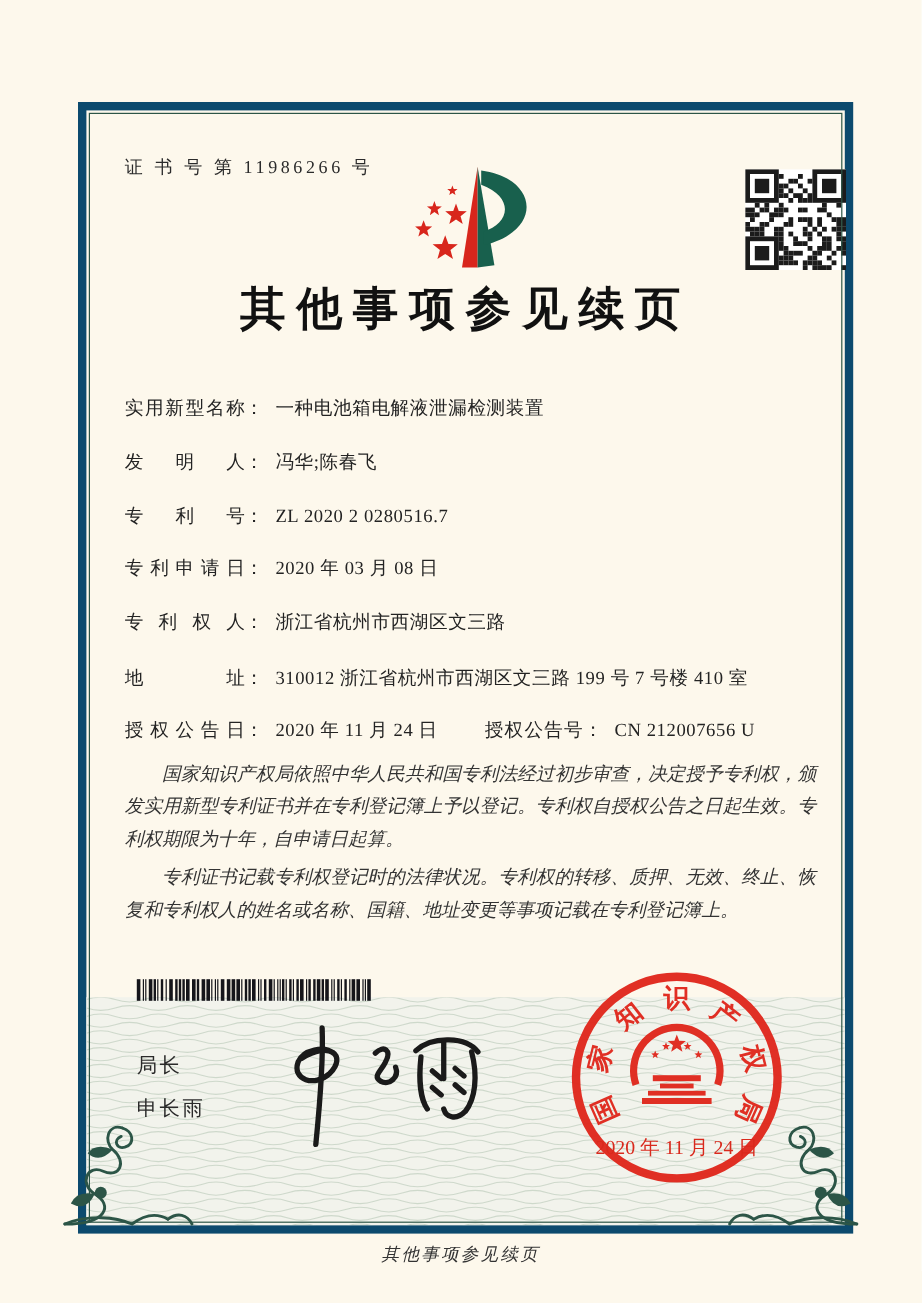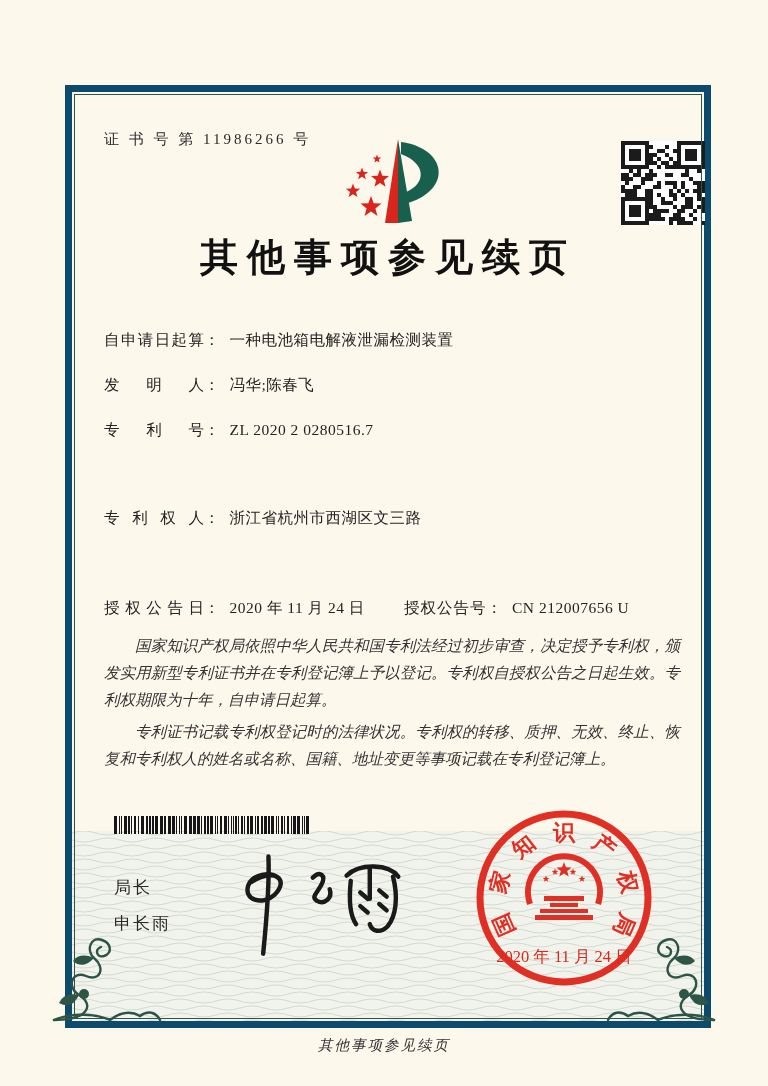--- a/index.html
+++ b/index.html
@@ -203,30 +203,36 @@
         <rect x="60" y="4" width="20" height="20" fill="#ffffff"></rect>
         <rect x="64" y="8" width="12" height="12" fill="#1b1b1b"></rect>
         <rect x="0" y="56" width="28" height="28" fill="#1b1b1b"></rect>
         <rect x="4" y="60" width="20" height="20" fill="#ffffff"></rect>
         <rect x="8" y="64" width="12" height="12" fill="#1b1b1b"></rect>
       </svg>
 
     <div class="title">其他事项参见续页</div>
 
     <div class="field-row" style="top:238px">
-      <span class="f-label">自申请日起算</span><span class="f-colon">：</span><span class="f-value">一种电池箱电解液泄漏检测装置</span>
+      <span class="f-label">实用新型名称</span><span class="f-colon">：</span><span class="f-value">一种电池箱电解液泄漏检测装置</span>
     </div>
     <div class="field-row" style="top:283px">
       <span class="f-label">发明人</span><span class="f-colon">：</span><span class="f-value">冯华;陈春飞</span>
     </div>
     <div class="field-row" style="top:328px">
       <span class="f-label">专利号</span><span class="f-colon">：</span><span class="f-value">ZL 2020 2 0280516.7</span>
     </div>
+    <div class="field-row" style="top:371px">
+      <span class="f-label">专利申请日</span><span class="f-colon">：</span><span class="f-value">2020 年 03 月 08 日</span>
+    </div>
     <div class="field-row" style="top:416px">
       <span class="f-label">专利权人</span><span class="f-colon">：</span><span class="f-value">浙江省杭州市西湖区文三路</span>
+    </div>
+    <div class="field-row" style="top:463px">
+      <span class="f-label">地址</span><span class="f-colon">：</span><span class="f-value">310012 浙江省杭州市西湖区文三路 199 号 7 号楼 410 室</span>
     </div>
     <div class="field-row" style="top:506px">
       <span class="f-label">授权公告日</span><span class="f-colon">：</span><span class="f-value">2020 年 11 月 24 日</span>
       <span class="grant-group2">
         <span class="f-label2">授权公告号</span><span class="f-colon">：</span><span class="f-value">CN 212007656 U</span>
       </span>
     </div>
 
     <div class="paras">
       <p>国家知识产权局依照中华人民共和国专利法经过初步审查，决定授予专利权，颁发实用新型专利证书并在专利登记簿上予以登记。专利权自授权公告之日起生效。专利权期限为十年，自申请日起算。</p>

